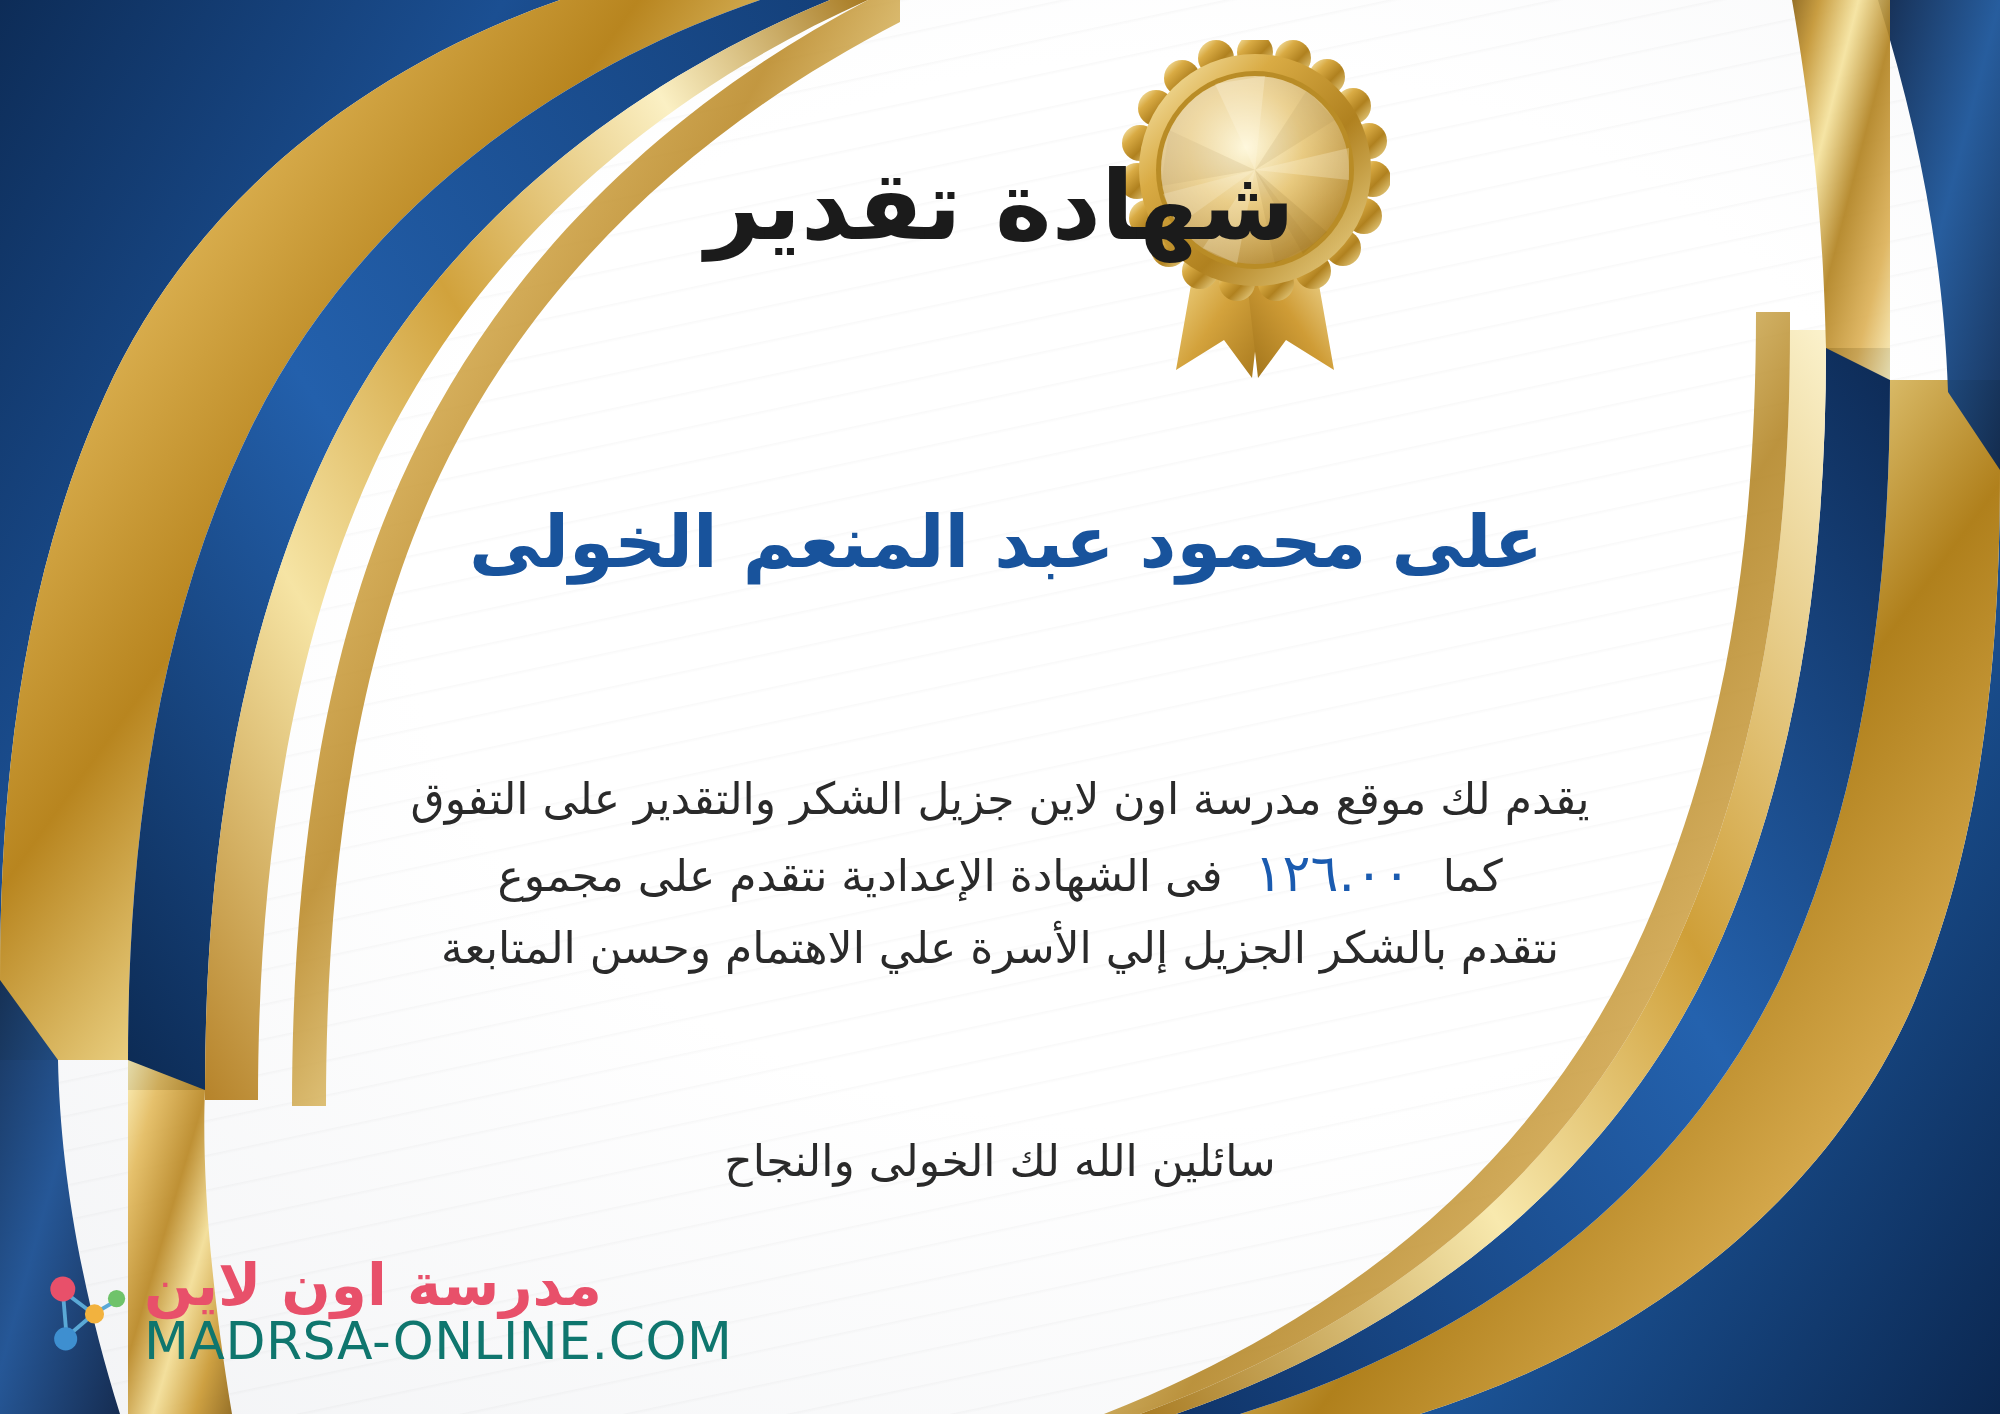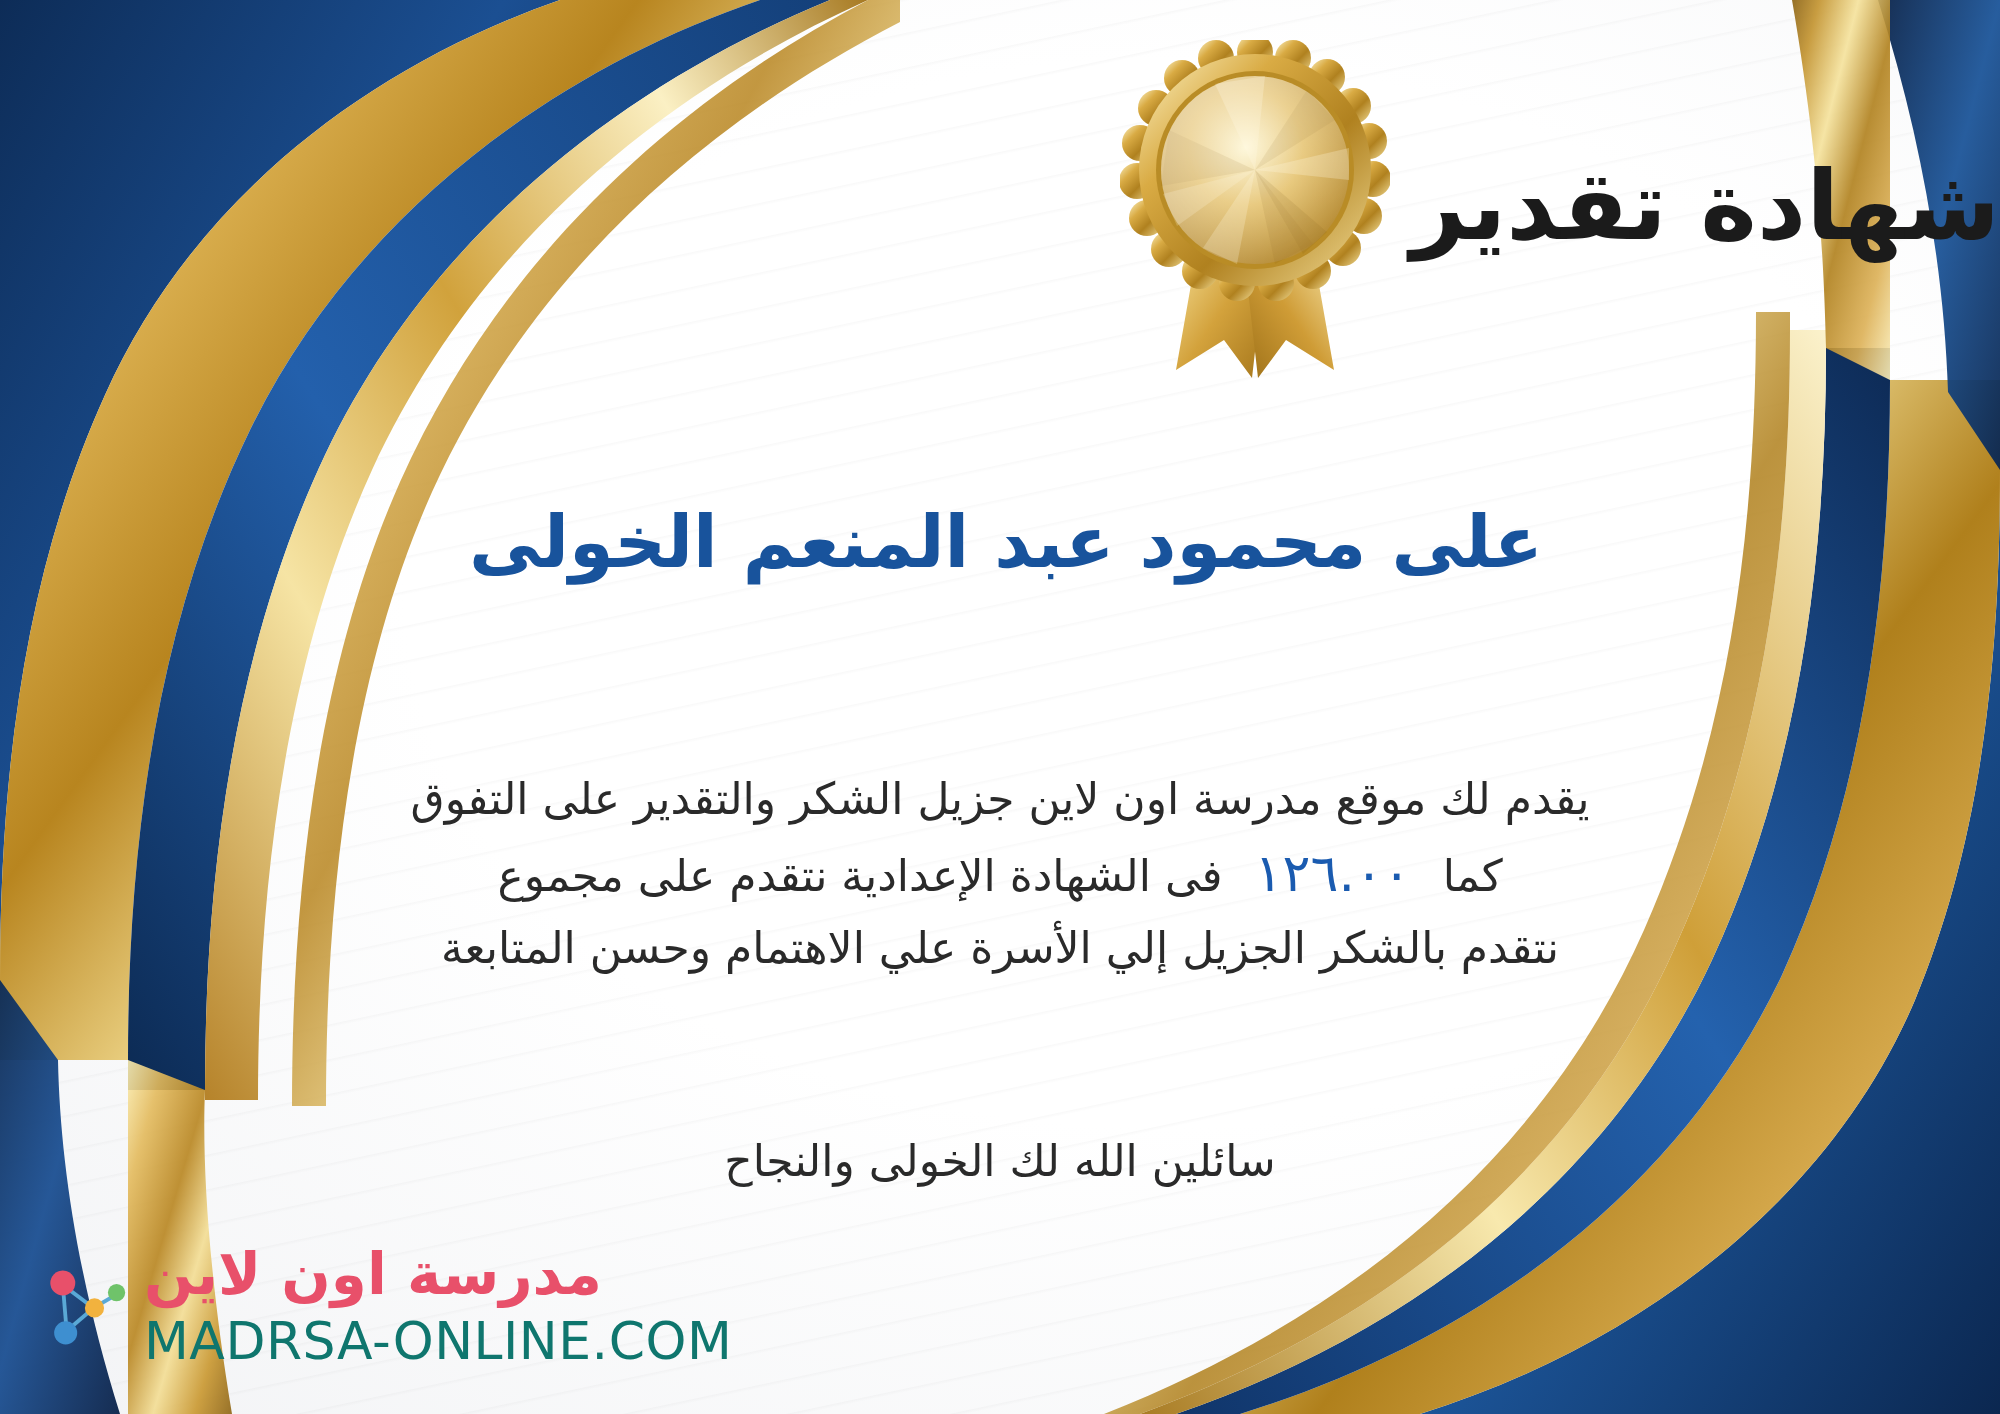--- a/index.html
+++ b/index.html
@@ -61,20 +61,21 @@
     width: 270px;
     height: 360px;
   }
 
   
   .title {
     position: absolute;
     top: 150px;
     left: 0;
     right: 0;
+    text-align: center;
     font-size: 96px;
     font-weight: 700;
     color: #1b1b1b;
     letter-spacing: 0px;
     direction: rtl;
   }
 
   .recipient {
     position: absolute;
     top: 500px;
@@ -128,21 +129,20 @@
     display: flex;
     align-items: center;
     gap: 14px;
     direction: rtl;
   }
   .brand-words {
     display: flex;
     flex-direction: column;
     align-items: flex-end;
     line-height: 1.02;
-    gap: 11px;
   }
   .brand-ar {
     font-size: 58px;
     font-weight: 700;
     color: #e8506a;
     letter-spacing: 0px;
     direction: rtl;
   }
   .brand-url {
     font-size: 52px;

